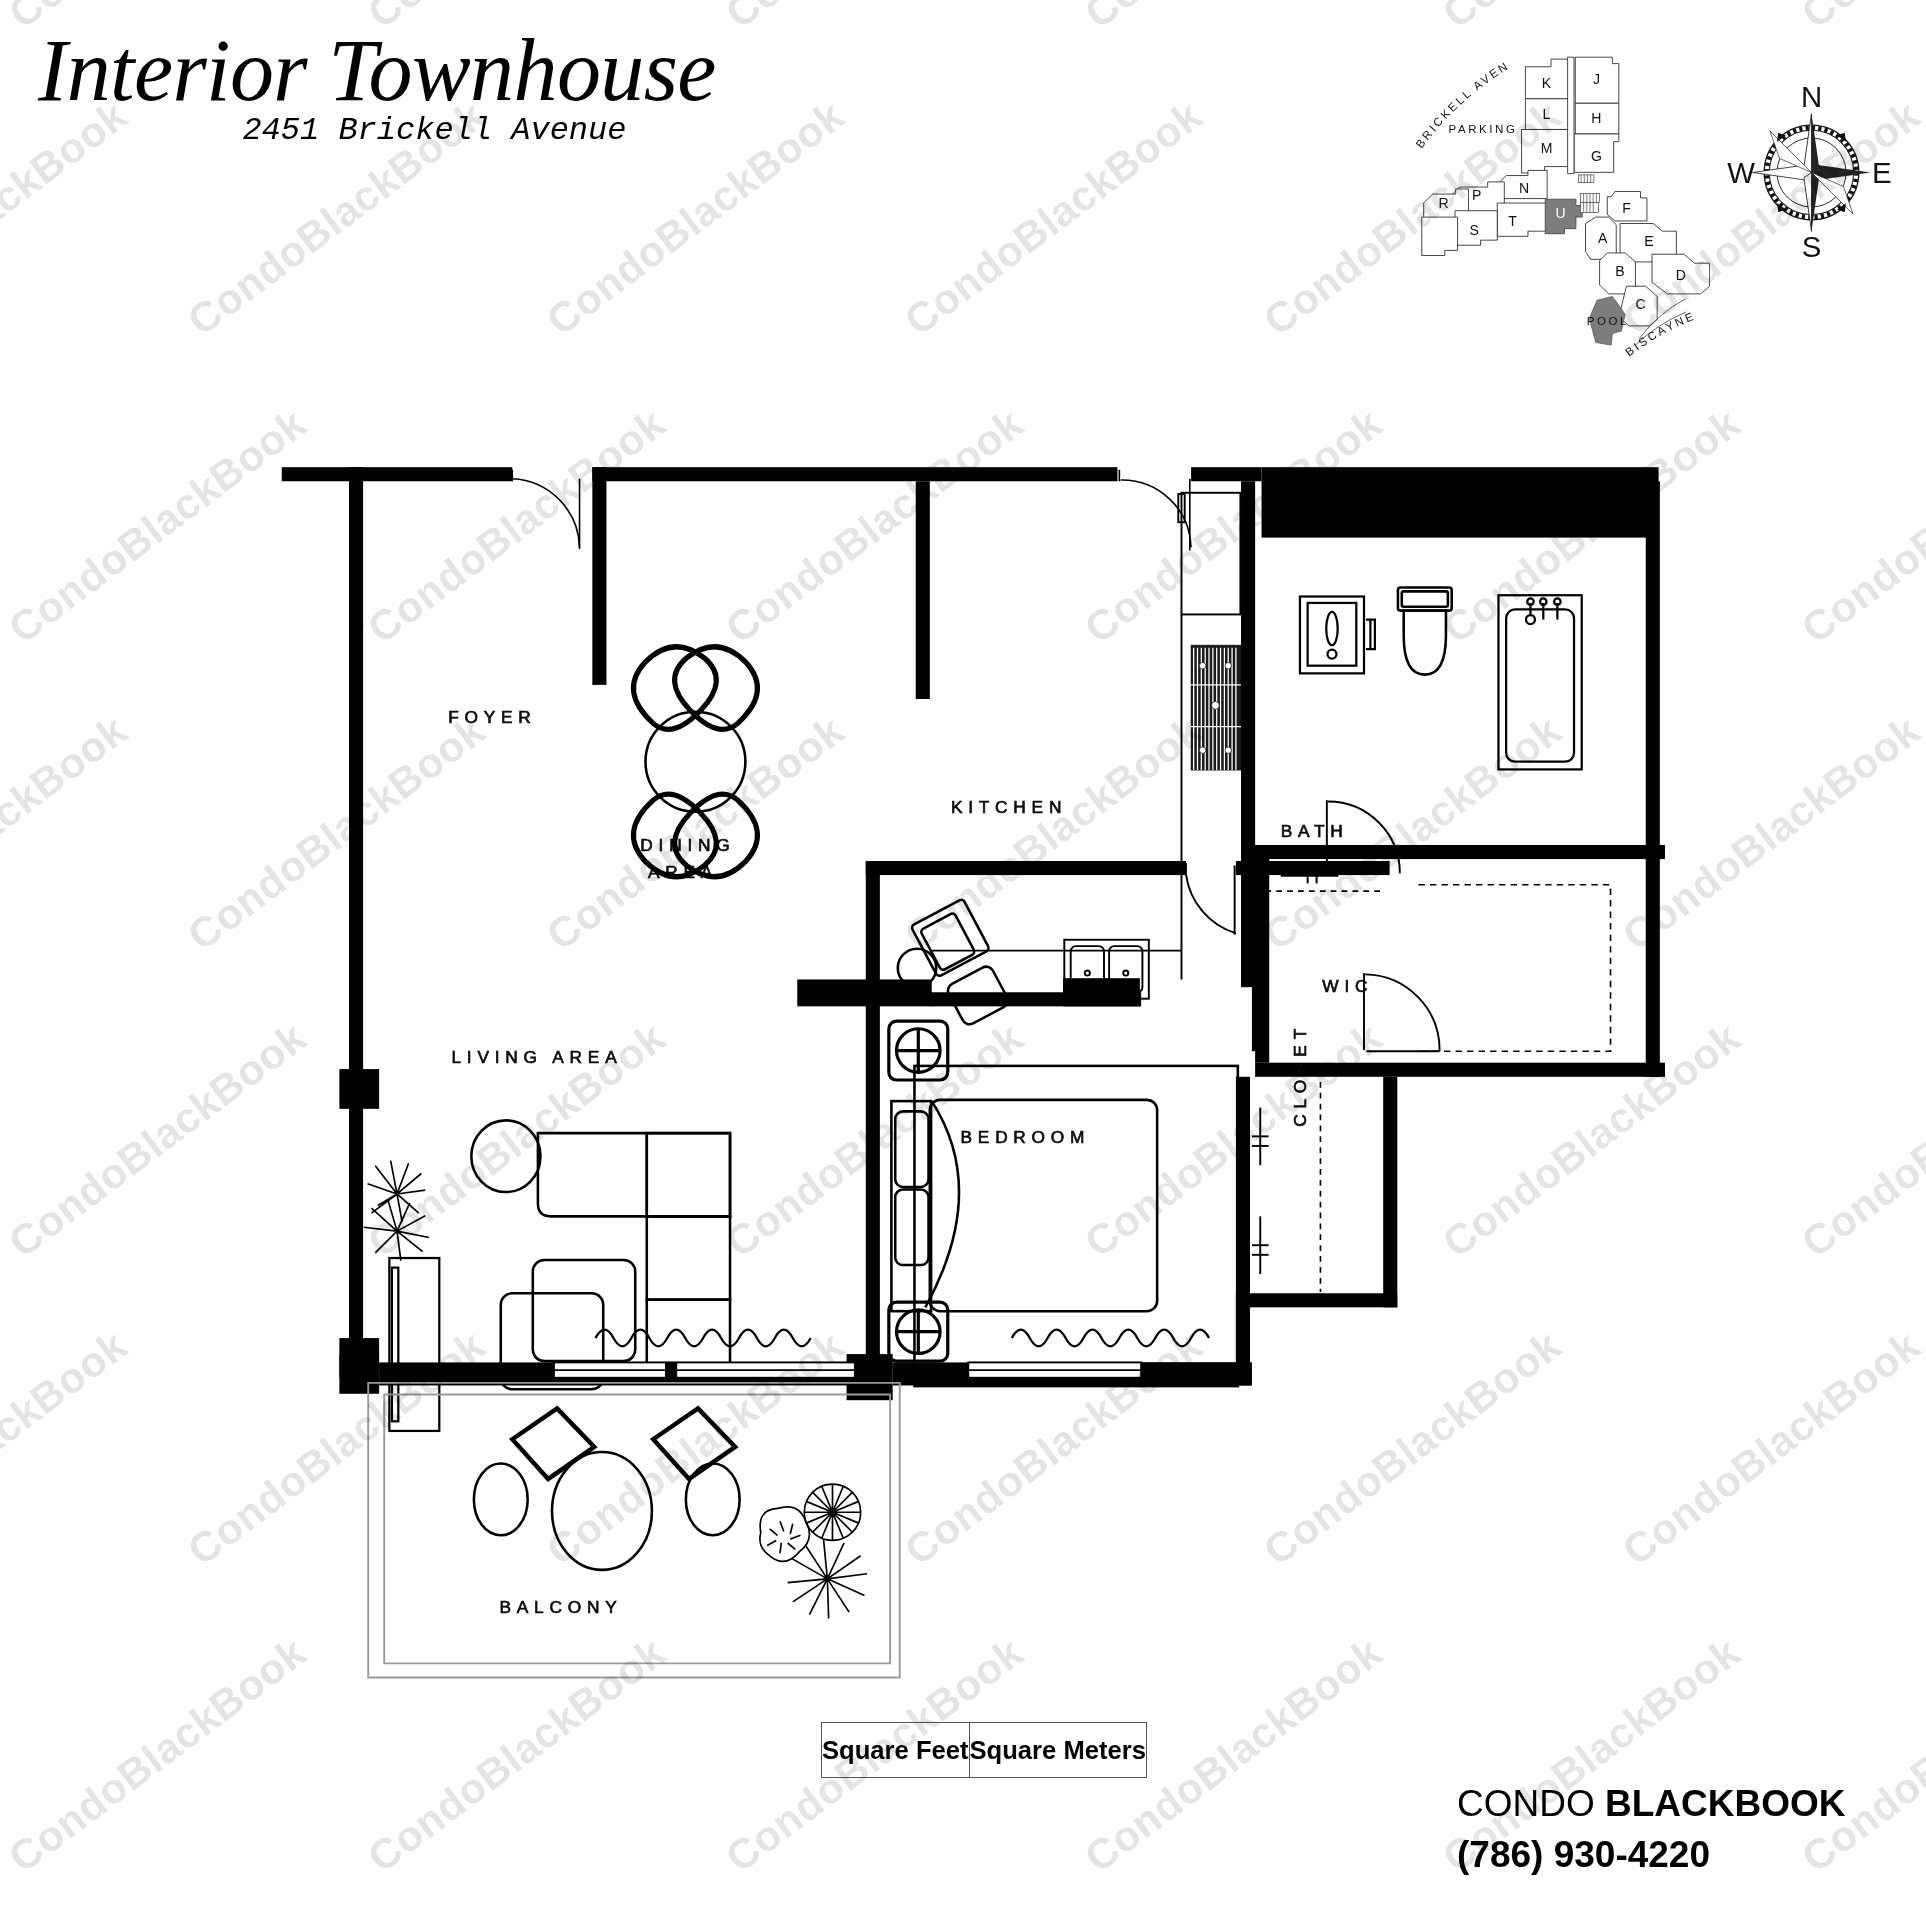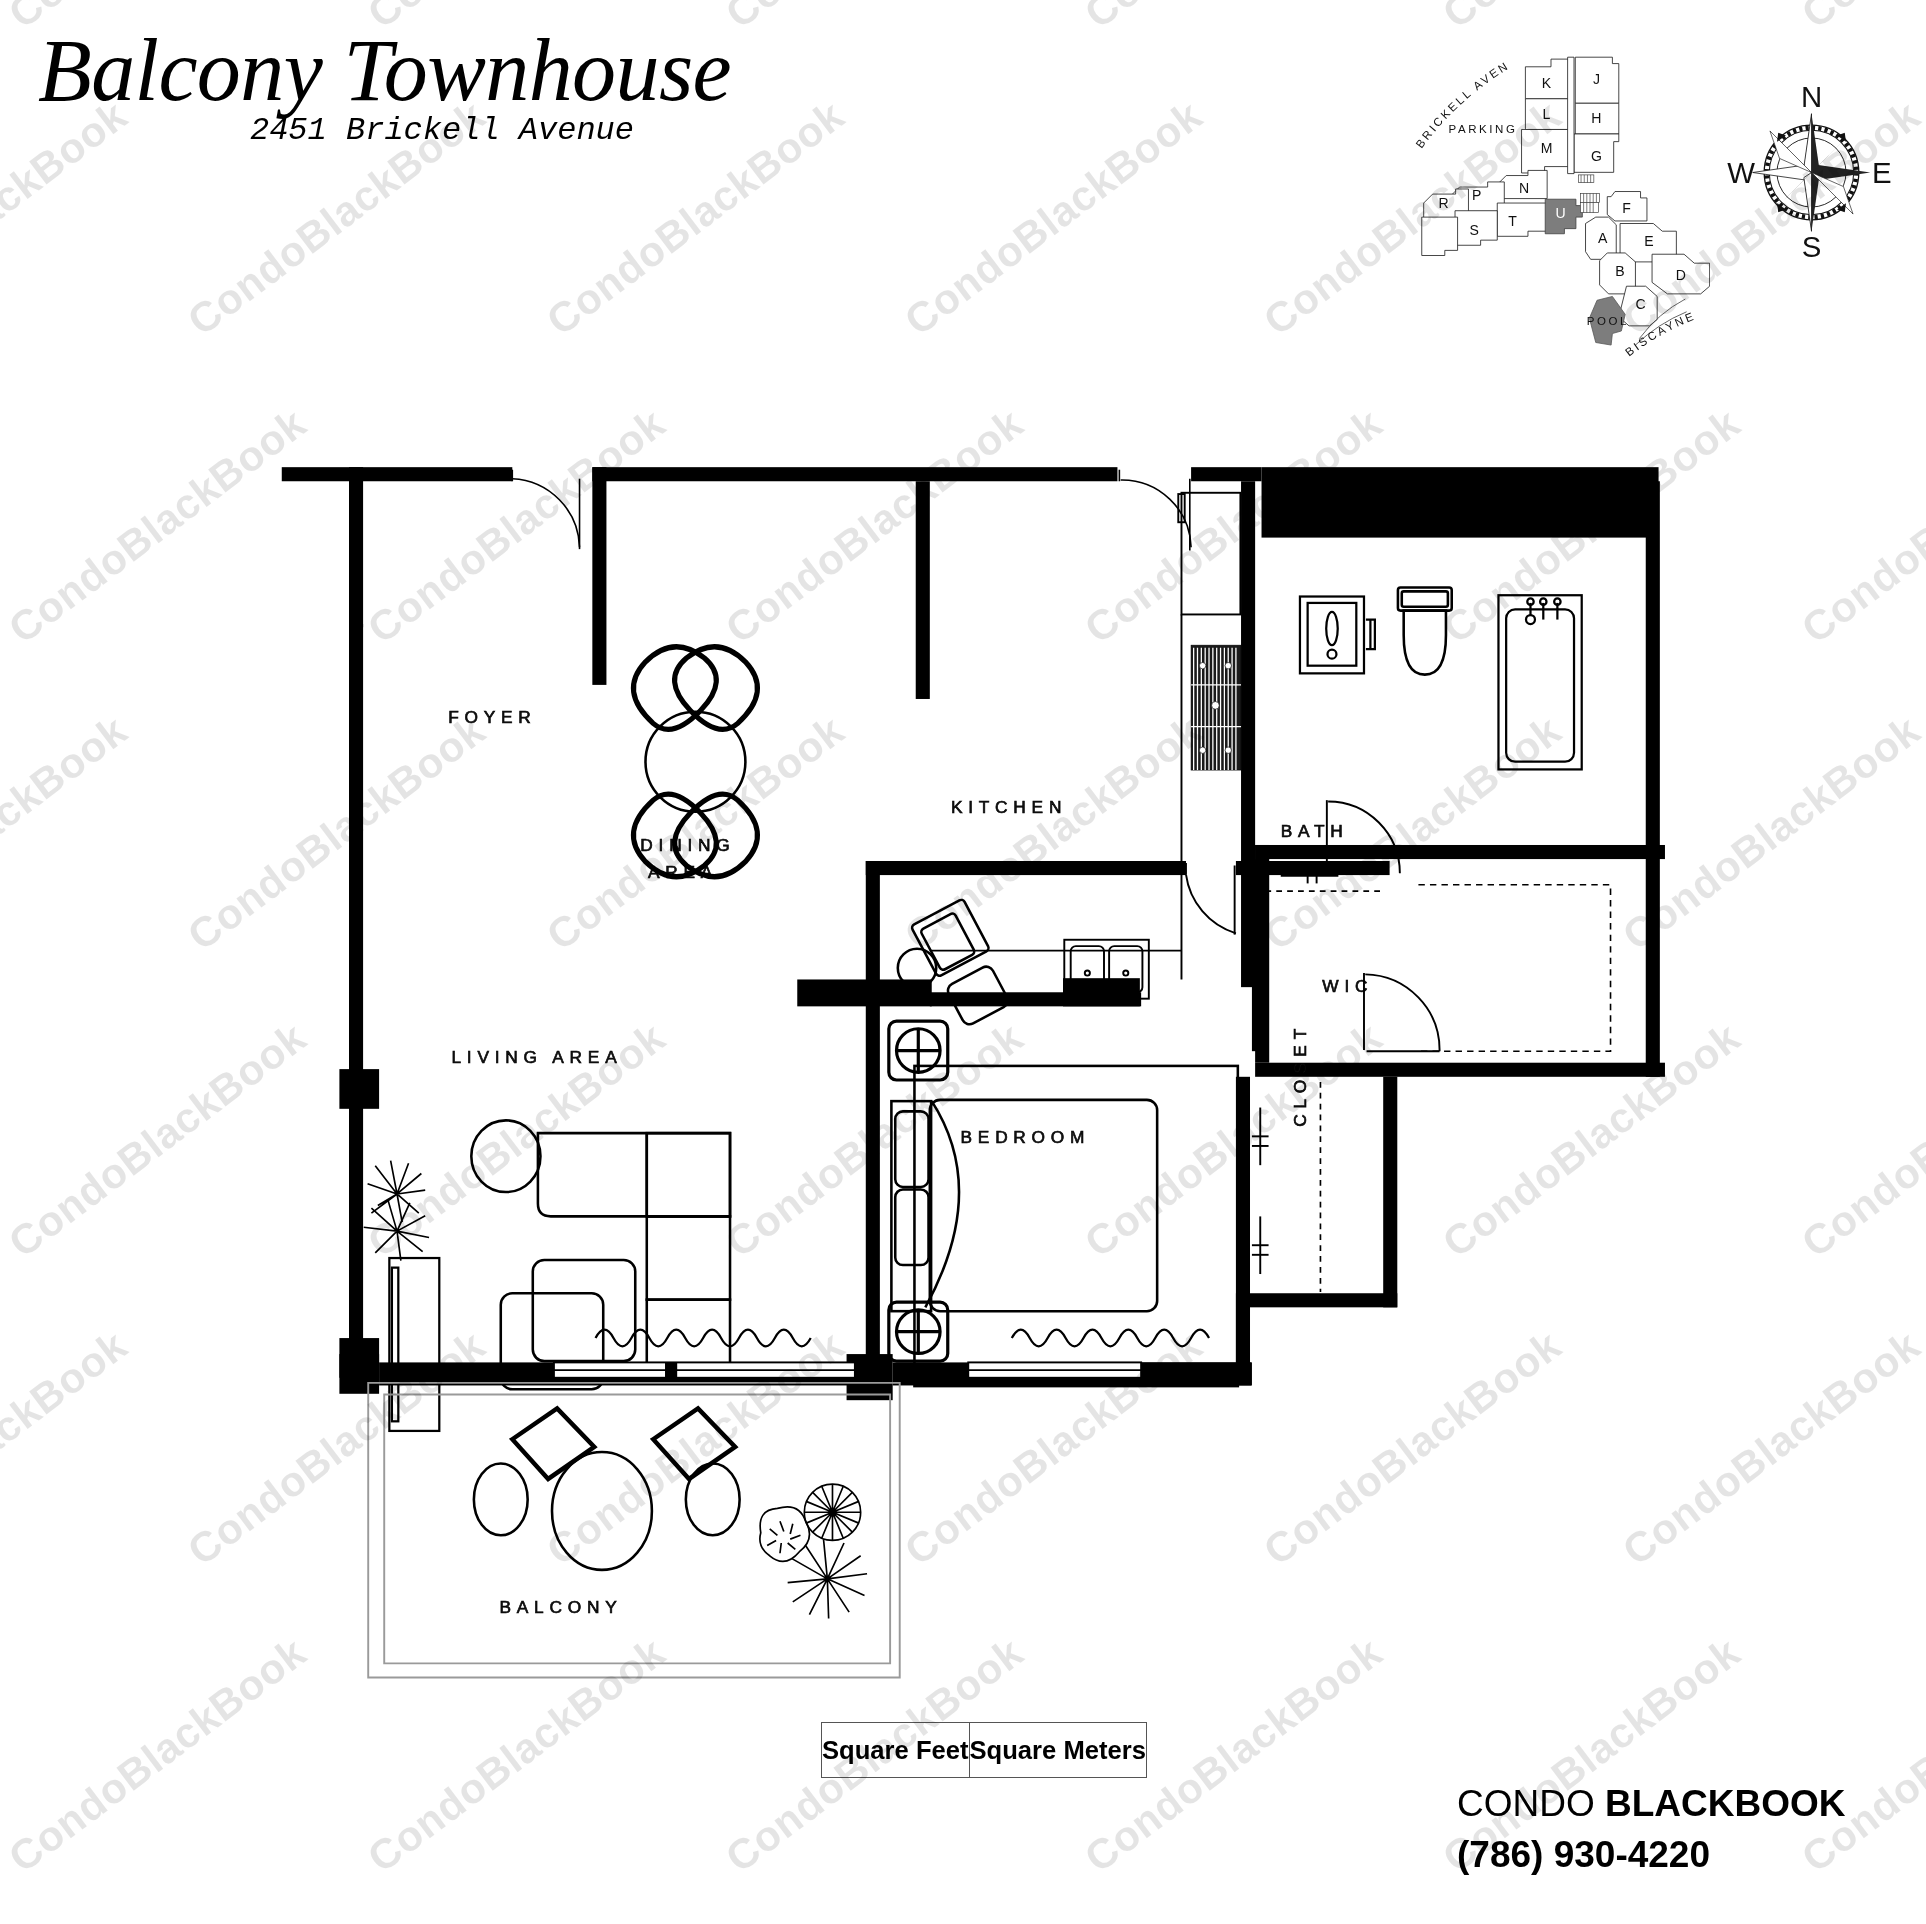--- a/index.html
+++ b/index.html
@@ -93,21 +93,21 @@
     <div class="wm" style="left: 1614px; top: 1537px; transform: rotate(-37deg);">CondoBlackBook</div>
     <div class="wm" style="left: 0px; top: 1844px; transform: rotate(-37deg);">CondoBlackBook</div>
     <div class="wm" style="left: 359px; top: 1844px; transform: rotate(-37deg);">CondoBlackBook</div>
     <div class="wm" style="left: 717px; top: 1844px; transform: rotate(-37deg);">CondoBlackBook</div>
     <div class="wm" style="left: 1076px; top: 1844px; transform: rotate(-37deg);">CondoBlackBook</div>
     <div class="wm" style="left: 1434px; top: 1844px; transform: rotate(-37deg);">CondoBlackBook</div>
     <div class="wm" style="left: 1793px; top: 1844px; transform: rotate(-37deg);">CondoBlackBook</div>
   </div>
 
 <div id="title-block">
-  <div id="plan-title">Balcony Townhouse</div>
+  <div id="plan-title">Interior Townhouse</div>
   <div id="plan-subtitle">2451 Brickell Avenue</div>
 </div>
 
 <svg id="keyplan" viewBox="0 0 460 680">
 
   <path id="kpRoad" d="M 5 180 Q 60 100 150 45" fill="none"></path>
   <text class="kp-road">
     <textPath href="#kpRoad" startOffset="4%"><tspan>BRICKELL AVENUE</tspan></textPath>
   </text>
   <text class="kp-road" x="52" y="148">PARKING</text>

